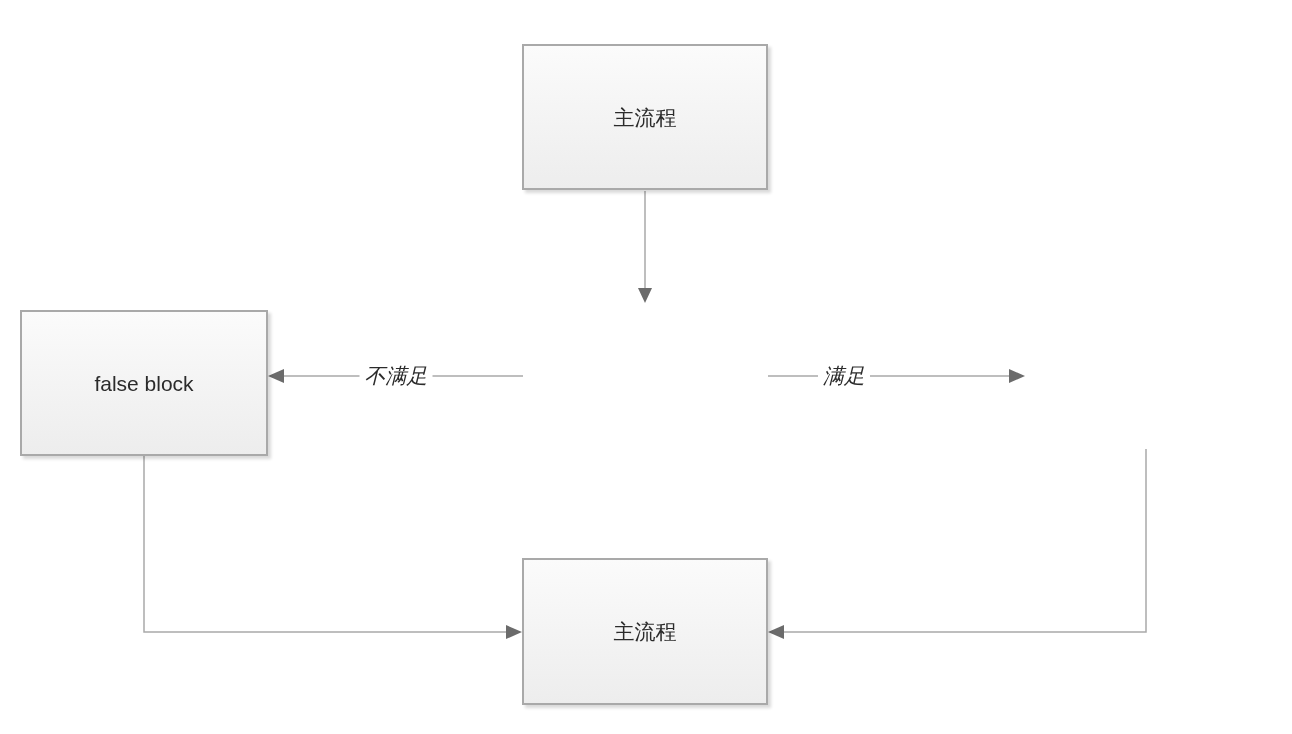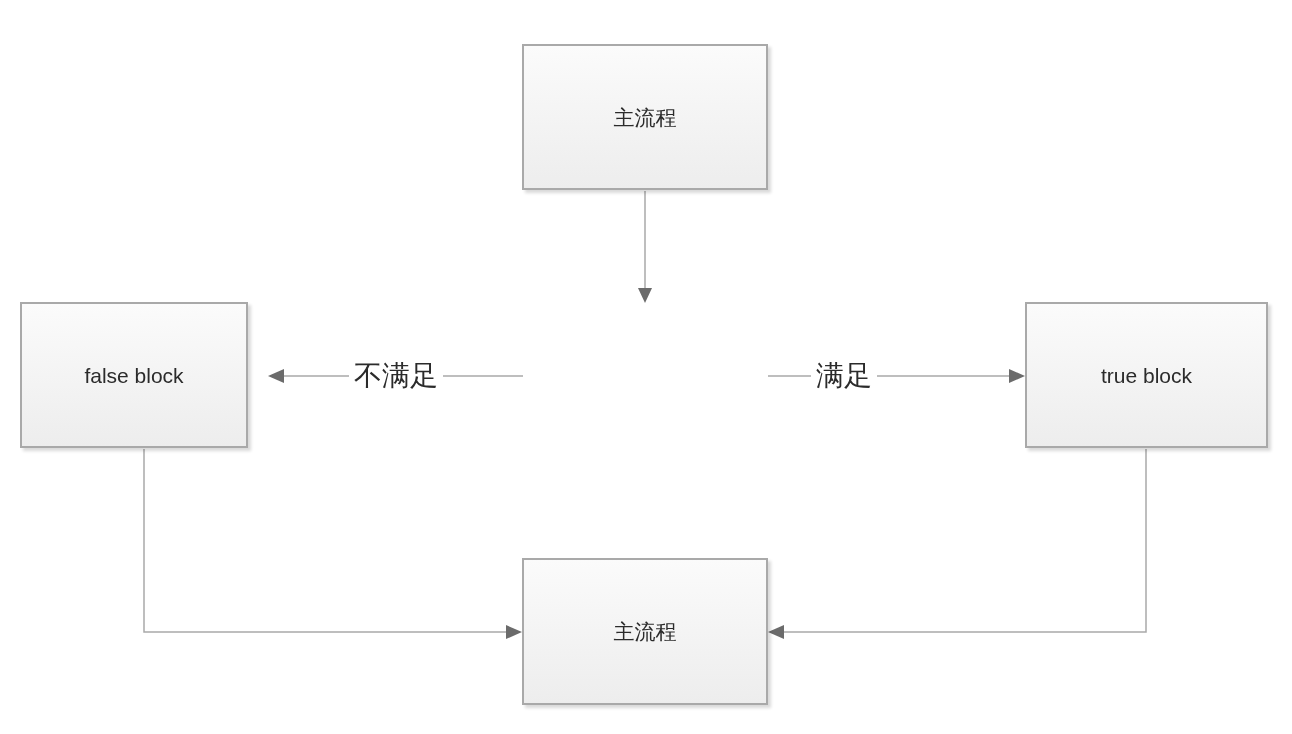--- a/index.html
+++ b/index.html
@@ -69,25 +69,26 @@
   .node-label{
     position:relative;
     z-index:2;
     white-space:nowrap;
   }
   .edge-label{
     position:absolute;
     transform:translate(-50%,-50%);
     background:var(--bg);
     color:var(--text);
-    font-size:28px;
+    font-size:21px;
     line-height:1.15;
     padding:0 5px;
     white-space:nowrap;
     z-index:3;
+    font-style:italic;
   }
 </style>
 </head>
 <body>
 
 <div class="canvas">
 
   <svg class="edges" viewBox="0 0 1292 734">
 
     <g>
@@ -114,27 +115,24 @@
       <path class="edge-line" d="M1146,449 L1146,632 L782,632"></path>
       <polygon class="edge-arrow" points="768,632 784,625 784,639"></polygon>
     </g>
   </svg>
 
   <div class="node rect" style="left:522px;top:44px;width:246px;height:146px">
     <span class="node-label">主流程</span>
   </div>
 
 
-  <div class="node rect" style="left:20px;top:302px;width:228px;height:146px">
+  <div class="node rect" style="left:20px;top:310px;width:248px;height:146px">
     <span class="node-label">false block</span>
   </div>
 
-  <div class="node rect" style="left:1025px;top:302px;width:243px;height:146px">
-    <span class="node-label">true block</span>
-  </div>
 
   <div class="node rect" style="left:522px;top:558px;width:246px;height:147px">
     <span class="node-label">主流程</span>
   </div>
 
   <div class="edge-label" style="left:396px;top:376px">不满足</div>
 
   <div class="edge-label" style="left:844px;top:376px">满足</div>
 
 </div>

